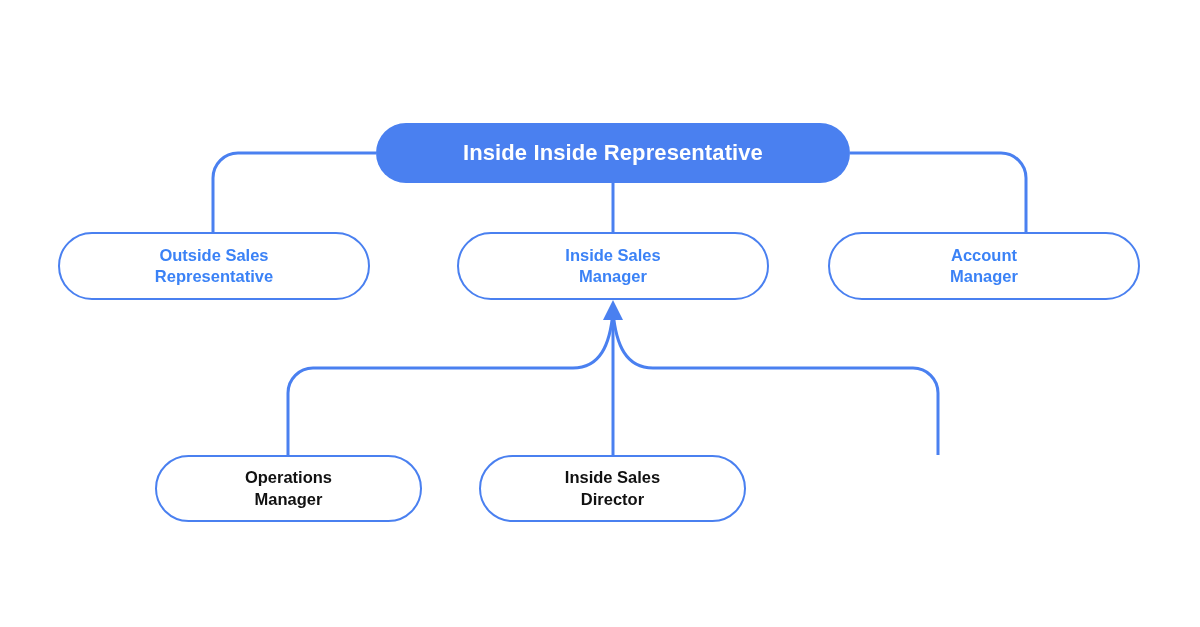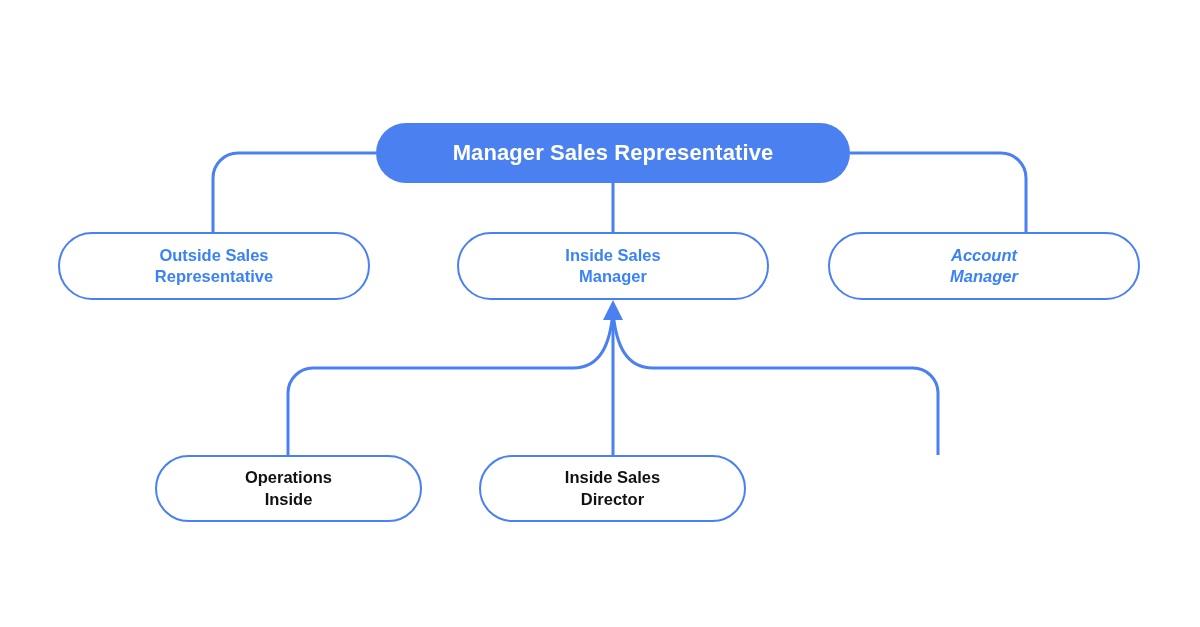--- a/index.html
+++ b/index.html
@@ -79,31 +79,31 @@
       <path d="M 288 455 L 288 393 A 25 25 0 0 1 313 368 L 573 368 C 600 368 610 345 613 312"></path>
 
       <path d="M 613 455 L 613 312"></path>
 
       <path d="M 938 455 L 938 393 A 25 25 0 0 0 913 368 L 653 368 C 626 368 616 345 613 312"></path>
     </g>
 
     <polygon points="613,300 603,320 623,320" fill="#4a80f0"></polygon>
   </svg>
 
-  <div class="node node-root" style="left:376px; top:123px; width:474px; height:60px;">Manager Sales Representative</div>
+  <div class="node node-root" style="left:376px; top:123px; width:474px; height:60px;">Inside Inside Representative</div>
 
   <div class="node node-branch" style="left:58px; top:232px; width:312px; height:68px;">Outside Sales
 Representative</div>
 
   <div class="node node-branch" style="left:457px; top:232px; width:312px; height:68px;">Inside Sales
 Manager</div>
 
-  <div class="node node-branch" style="left:828px; top:232px; width:312px; height:68px;font-style:italic;">Account
+  <div class="node node-branch" style="left:828px; top:232px; width:312px; height:68px;">Account
 Manager</div>
 
   <div class="node node-leaf" style="left:155px; top:455px; width:267px; height:67px;">Operations
-Inside</div>
+Manager</div>
 
   <div class="node node-leaf" style="left:479px; top:455px; width:267px; height:67px;">Inside Sales
 Director</div>
 
 
 </div>
 
 </body></html>

